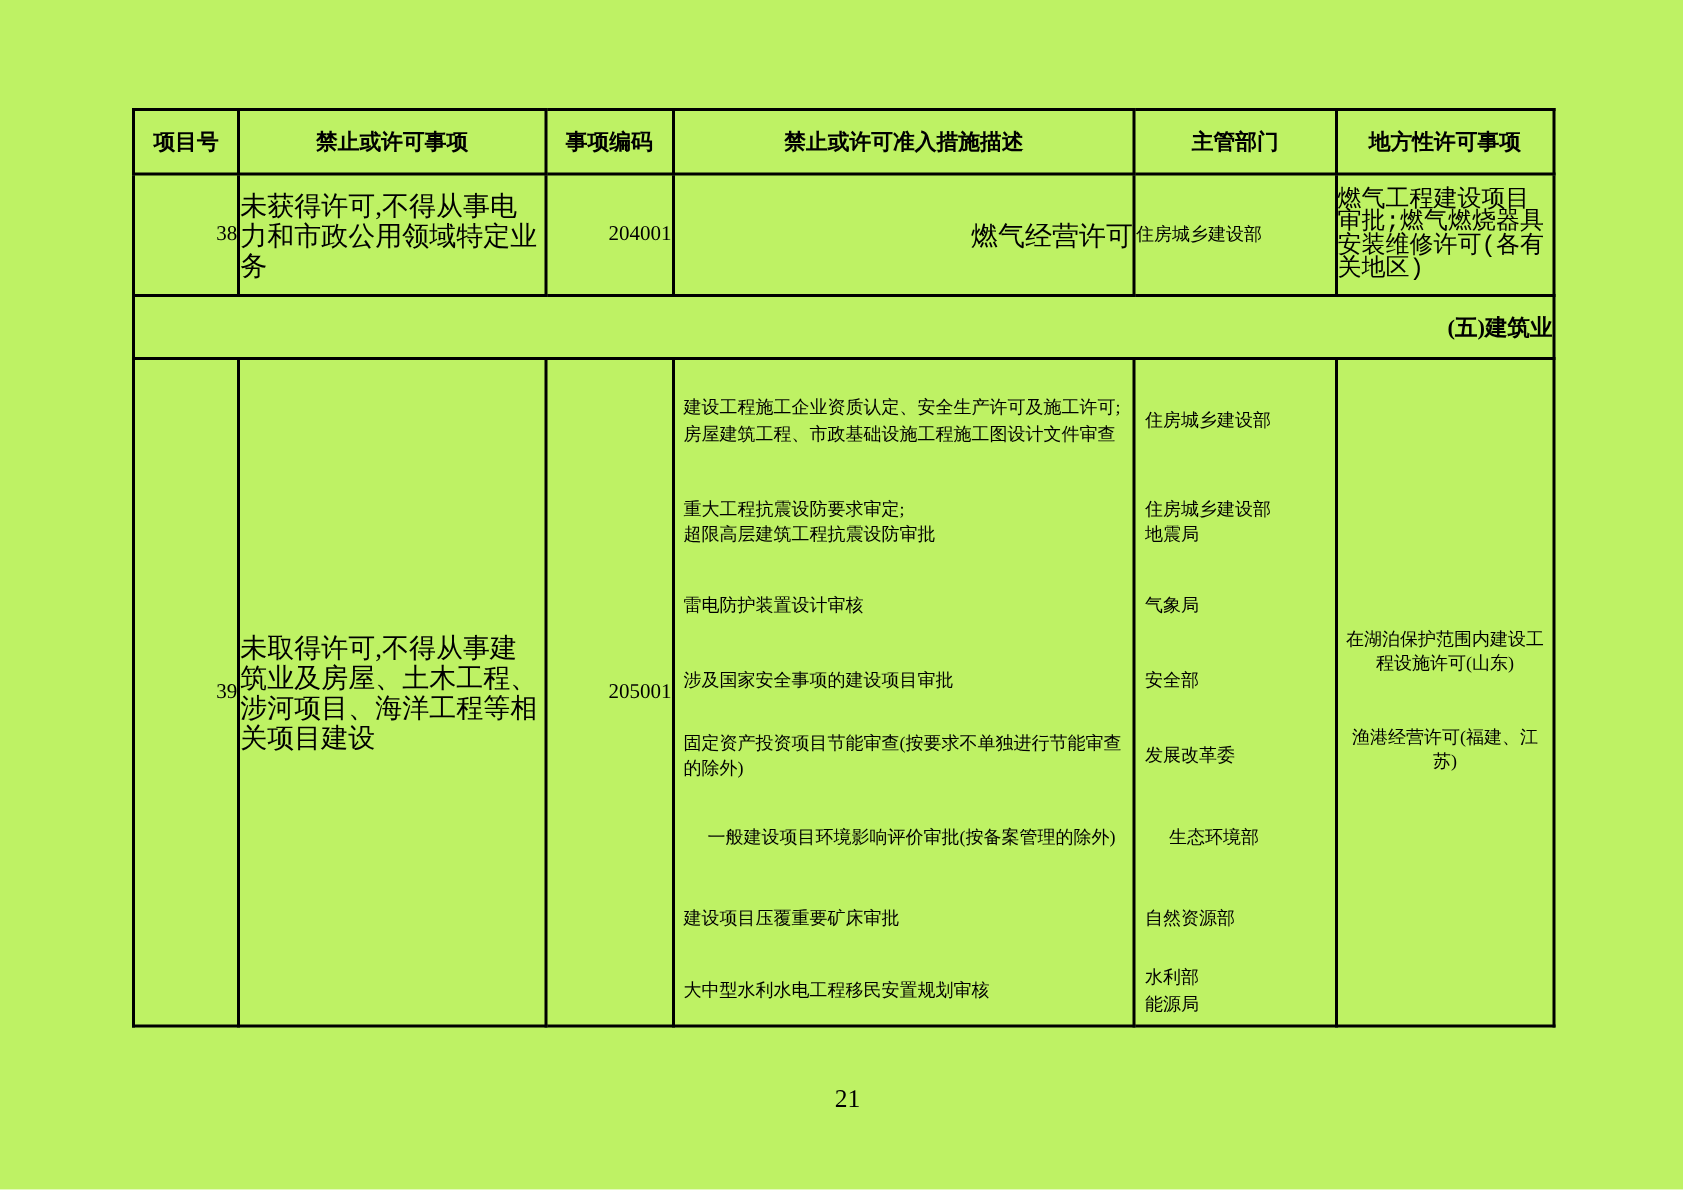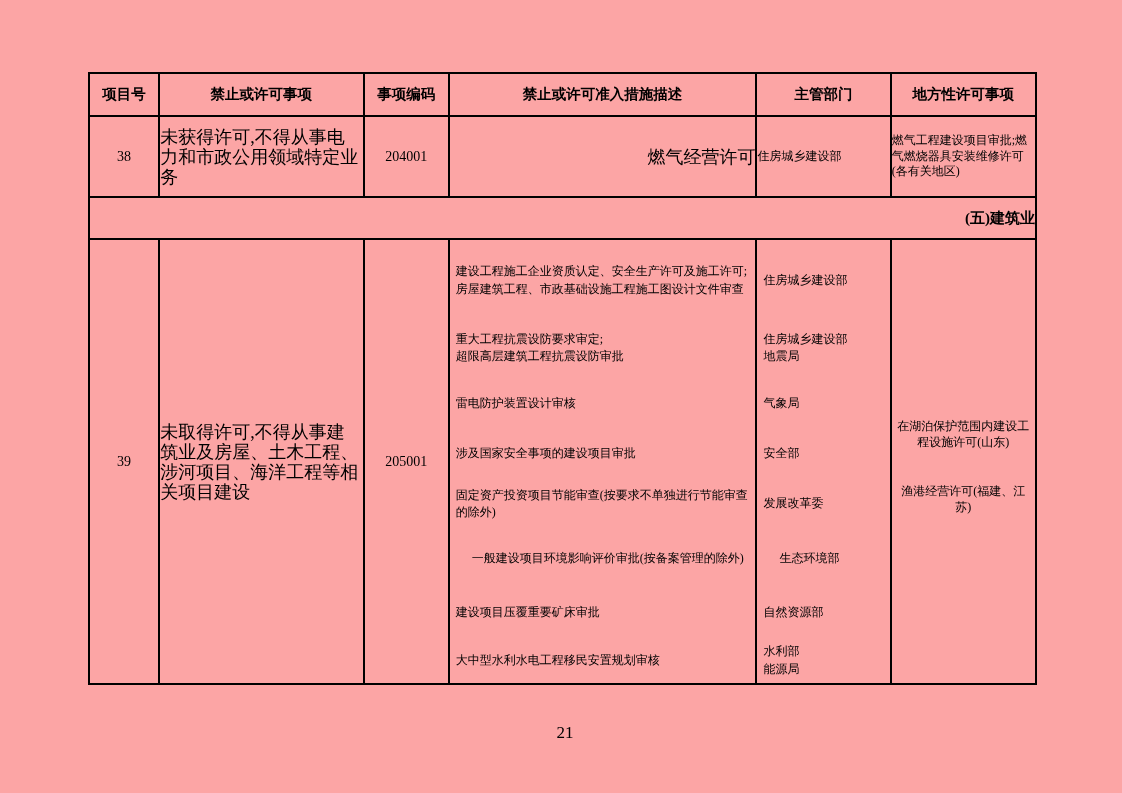--- a/index.html
+++ b/index.html
@@ -4,21 +4,21 @@
 <style>
   html, body {
     margin: 0;
     padding: 0;
     background: #ffffff;
   }
   .page {
     position: relative;
     width: 1122px;
     height: 793px;
-    background: #fca5a5;
+    background: #bef264;
     font-family: "Liberation Serif", "DejaVu Serif", serif;
     color: #000000;
     overflow: hidden;
   }
   table.permit-table {
     position: absolute;
     left: 88px;
     top: 72px;
     width: 949px;
     border-collapse: collapse;
@@ -32,49 +32,50 @@
     overflow: hidden;
   }
   th.hdr {
     height: 41px;
     font-size: 14.5px;
     font-weight: bold;
     text-align: center;
   }
   tr.row38 > td { height: 79px; }
   td.cell-id {
-    text-align: center;
+    text-align: right;
     font-size: 14px;
   }
   td.cell-item {
     font-size: 18px;
     line-height: 20px;
     padding: 0 10px;
     text-align: left;
   }
   td.cell-code {
     font-size: 14px;
     padding-left: 2px;
-    text-align: center;
+    text-align: right;
   }
   td.cell-measure-single {
     font-size: 18px;
     padding-left: 6px;
     text-align: right;
   }
   td.cell-dept-single {
     font-size: 12px;
     padding-left: 6px;
     text-align: left;
   }
   td.cell-local-single {
-    font-size: 12px;
+    font-size: 16px;
     line-height: 15.5px;
     padding: 2px 5px;
     text-align: left;
+    font-family: Liberation Mono, monospace;
   }
   tr.section-row > td {
     height: 40px;
     font-size: 15px;
     font-weight: bold;
     padding-left: 9px;
     text-align: right;
   }
   tr.row39 > td { height: 441px; }
   td.cell-measures, td.cell-depts, td.cell-locals {

